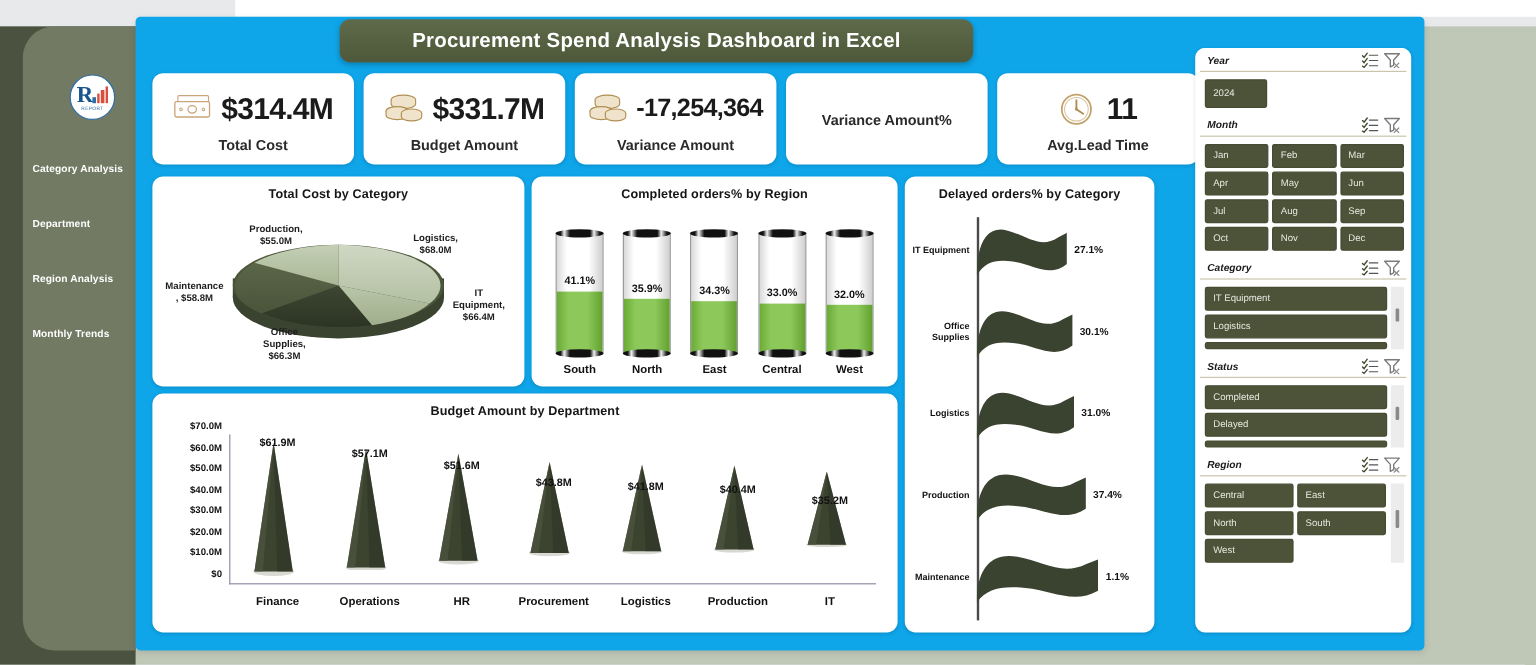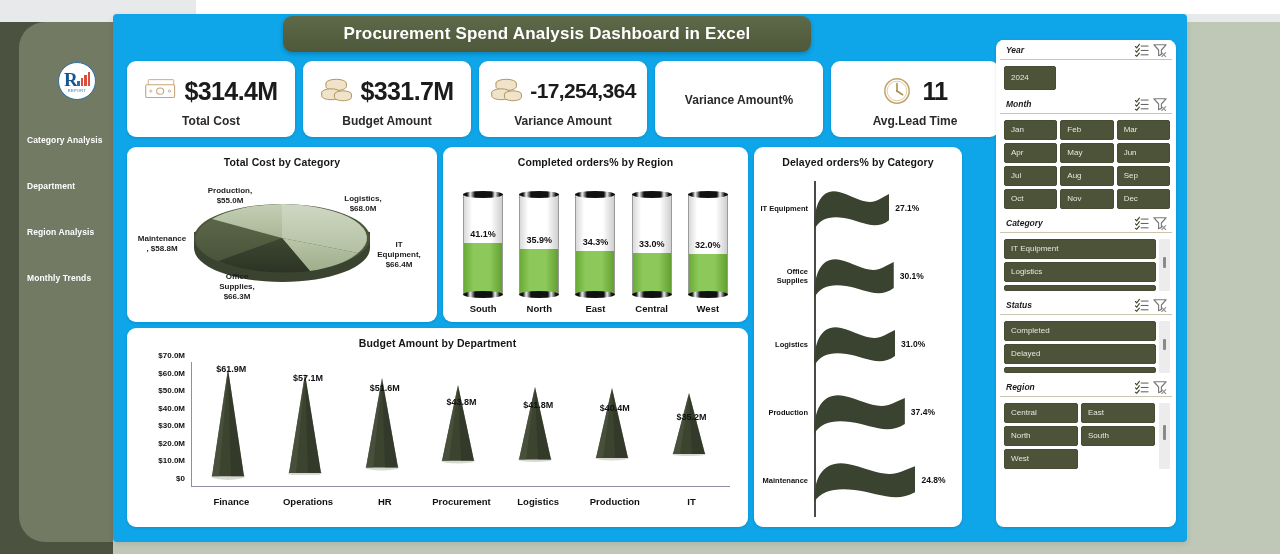--- a/index.html
+++ b/index.html
@@ -487,21 +487,21 @@
               <span class="flag-shape"><svg width="90.848" height="44" viewBox="0 0 120 44" preserveAspectRatio="none">
                   <path d="M0,44 C0,16 14,2 40,6 C66,10 84,22 108,12 L120,8 L120,34 C96,46 74,34 48,32 C26,30 10,32 0,44 Z" fill="#3a4230"></path>
                 </svg></span>
               <span class="flag-val">37.4%</span>
             </div>
             <div class="flag-row" style="top: 274px;">
               <div class="flag-cat">Maintenance</div>
               <span class="flag-shape"><svg width="101.488" height="44" viewBox="0 0 120 44" preserveAspectRatio="none">
                   <path d="M0,44 C0,16 14,2 40,6 C66,10 84,22 108,12 L120,8 L120,34 C96,46 74,34 48,32 C26,30 10,32 0,44 Z" fill="#3a4230"></path>
                 </svg></span>
-              <span class="flag-val">24.8%</span>
+              <span class="flag-val">1.1%</span>
             </div>
           </div>
       </div>
     </div>
 
     <div class="panel" id="panel-cone">
       <div class="panel-title">Budget Amount by Department</div>
       <div class="cone-plot">
         <div class="cone-yaxis" id="cone-yaxis">
             <div class="cone-ytick" style="bottom: 0%;">$0</div>

